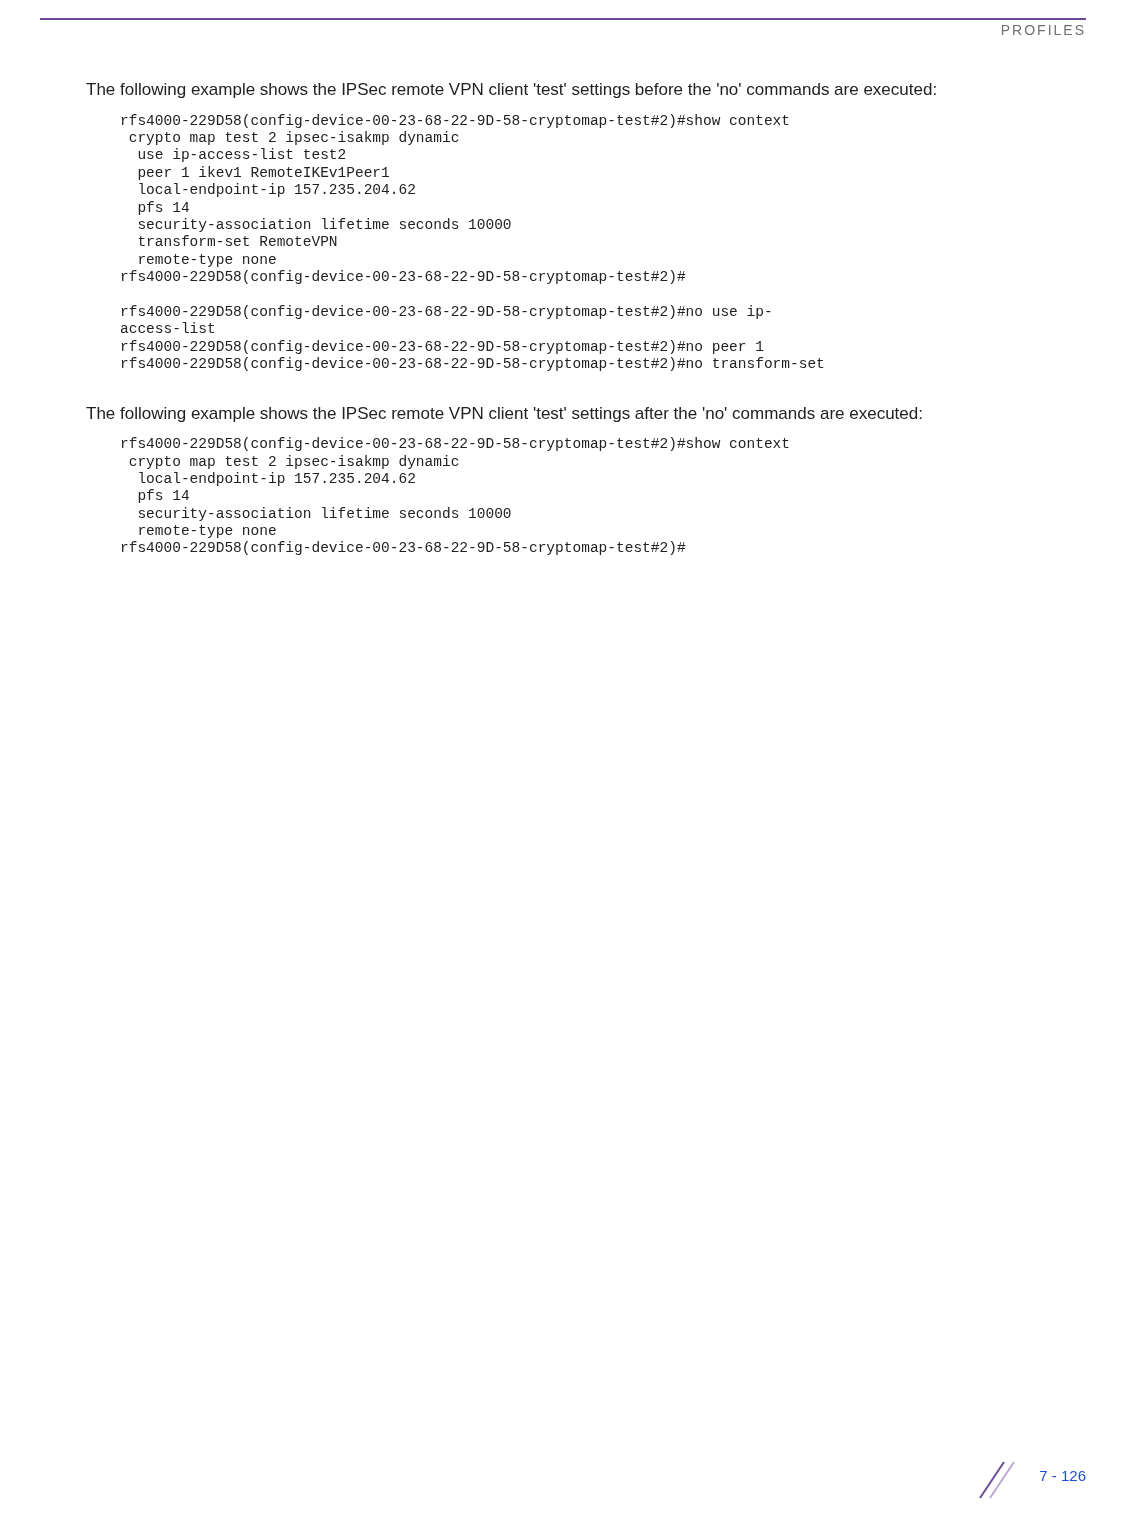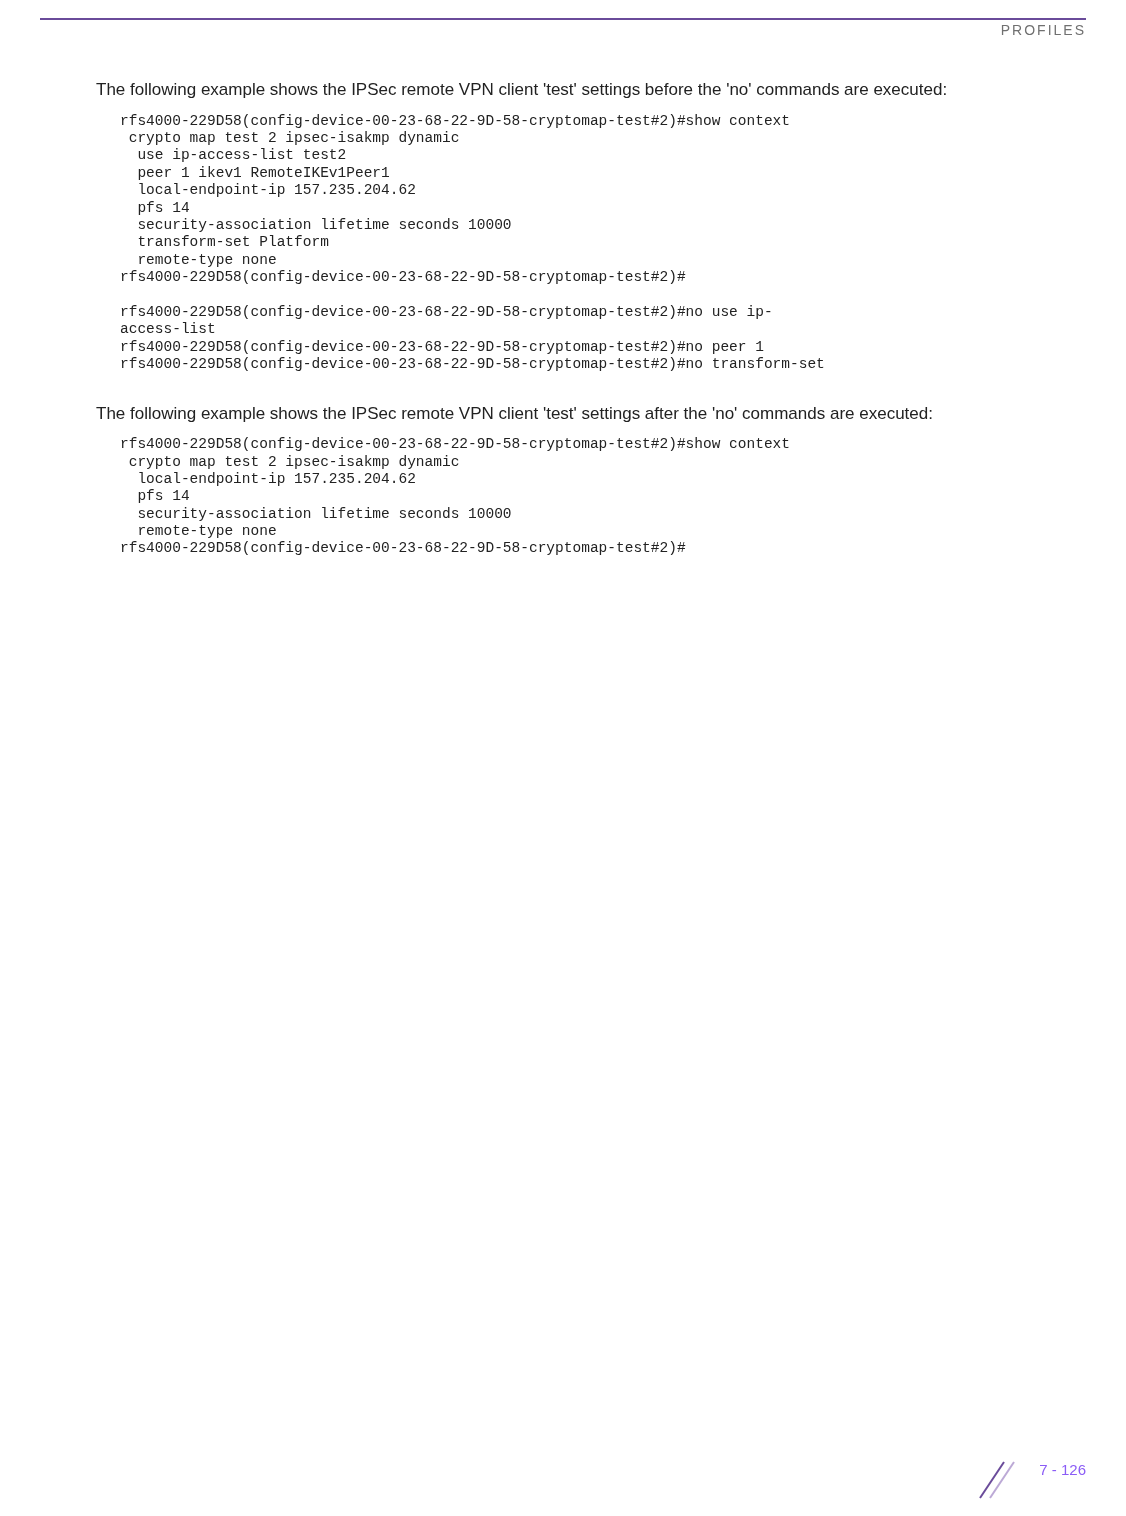--- a/index.html
+++ b/index.html
@@ -26,21 +26,21 @@
     padding: 2px 40px 0 4px;
     font-weight: 300;
   }
   .content {
     padding: 40px 40px 0 80px;
   }
   .para {
     font-size: 17px;
     line-height: 1.45;
     color: #222;
-    margin: 0 0 10px 16px;
+    margin: 0 0 10px 6px;
     font-weight: 300;
   }
   .code-block {
     font-family: "Courier New", Courier, monospace;
     font-size: 14.5px;
     line-height: 1.2;
     white-space: pre;
     color: #222;
     margin: 0 0 28px 40px;
   }
@@ -64,44 +64,44 @@
     position: absolute;
     right: 100px;
     bottom: -4px;
     width: 60px;
     height: 40px;
   }
   .footer-slash svg { width: 60px; height: 40px; }
   .page-num {
     position: absolute;
     right: 40px;
-    bottom: 18px;
+    bottom: 12px;
     font-size: 15px;
-    color: #8b5cf6;
+    color: #1d4ed8;
     font-weight: 300;
   }
 </style>
 </head>
 <body>
 
 <div class="header-bar"></div>
 <div class="header-text">PROFILES</div>
 
 <div class="content">
 
   <p class="para">The following example shows the IPSec remote VPN client 'test' settings before the 'no' commands are executed:</p>
 
   <div class="code-block"><span>rfs4000-229D58(config-device-00-23-68-22-9D-58-cryptomap-test#2)#show context</span>
 <span> crypto map test 2 ipsec-isakmp dynamic</span>
 <span class="bold">  use ip-access-list test2</span>
 <span class="bold">  peer 1 ikev1 RemoteIKEv1Peer1</span>
 <span>  local-endpoint-ip 157.235.204.62</span>
 <span>  pfs 14</span>
 <span>  security-association lifetime seconds 10000</span>
-<span class="bold">  transform-set Platform</span>
+<span class="bold">  transform-set RemoteVPN</span>
 <span>  remote-type none</span>
 <span>rfs4000-229D58(config-device-00-23-68-22-9D-58-cryptomap-test#2)#</span>
 <span></span>
 <span>rfs4000-229D58(config-device-00-23-68-22-9D-58-cryptomap-test#2)#no use ip-</span>
 <span>access-list</span>
 <span>rfs4000-229D58(config-device-00-23-68-22-9D-58-cryptomap-test#2)#no peer 1</span>
 <span>rfs4000-229D58(config-device-00-23-68-22-9D-58-cryptomap-test#2)#no transform-set</span></div>
 
   <p class="para">The following example shows the IPSec remote VPN client 'test' settings after the 'no' commands are executed:</p>
 

